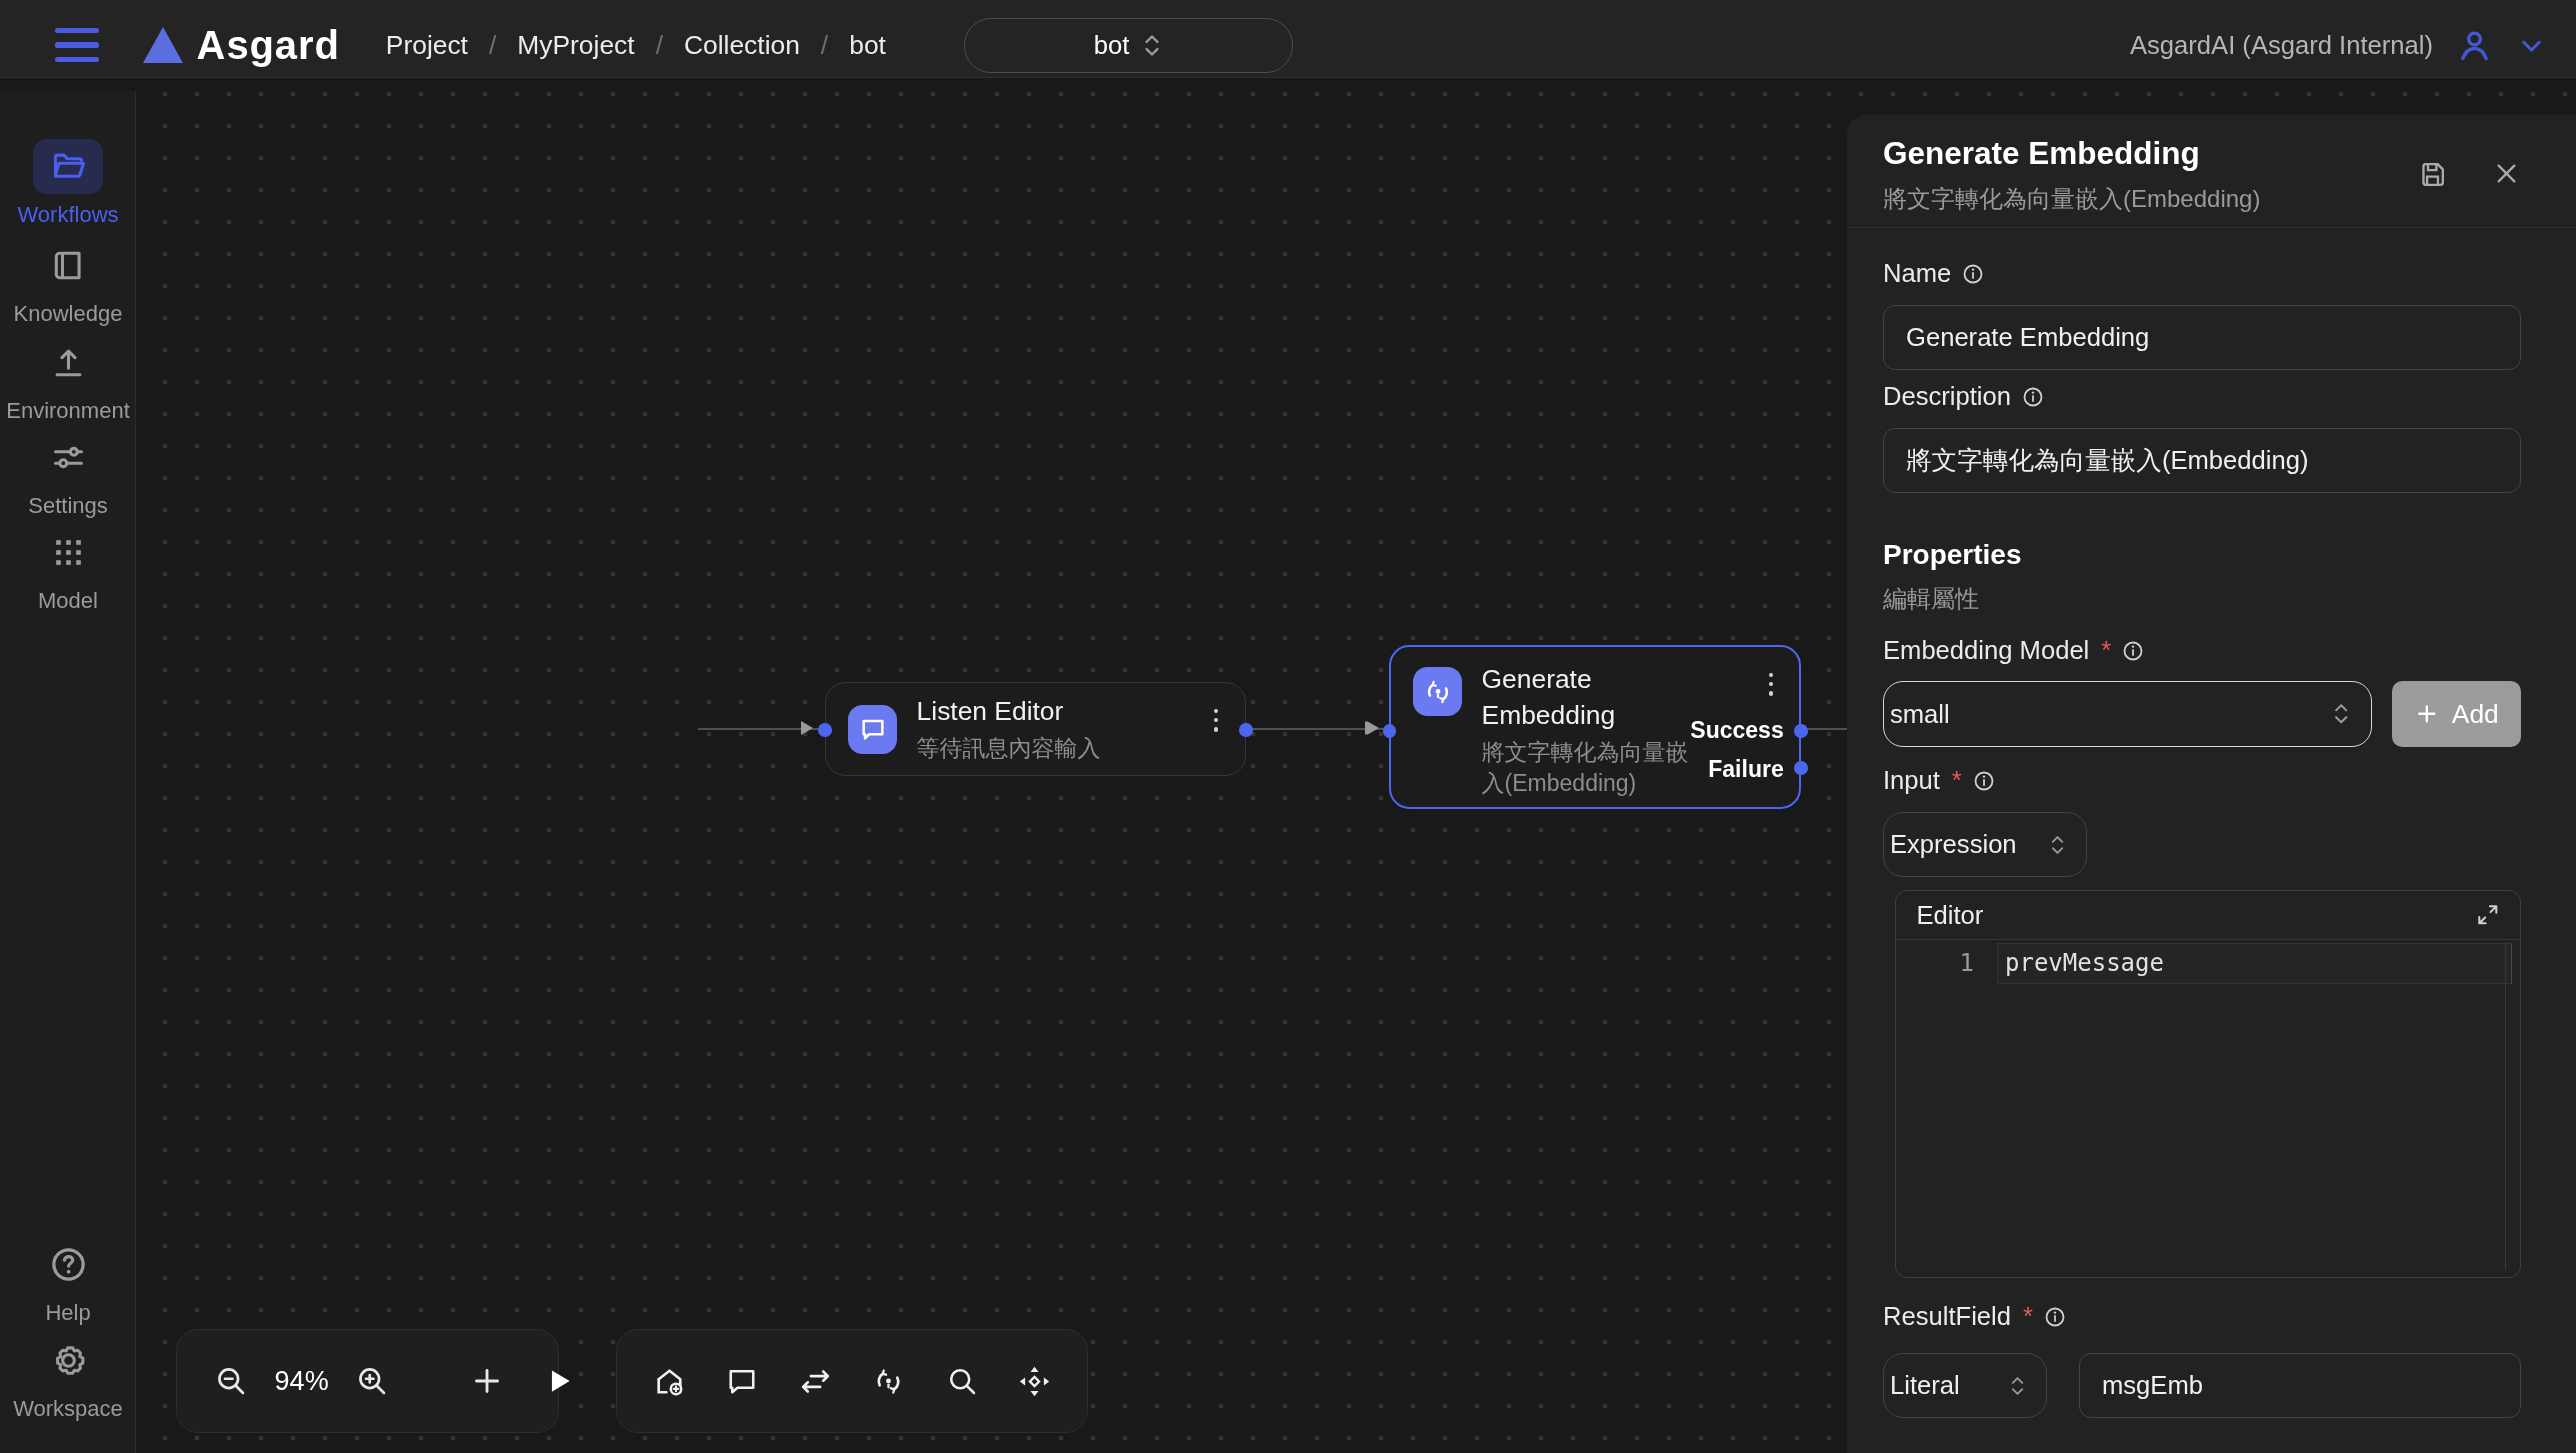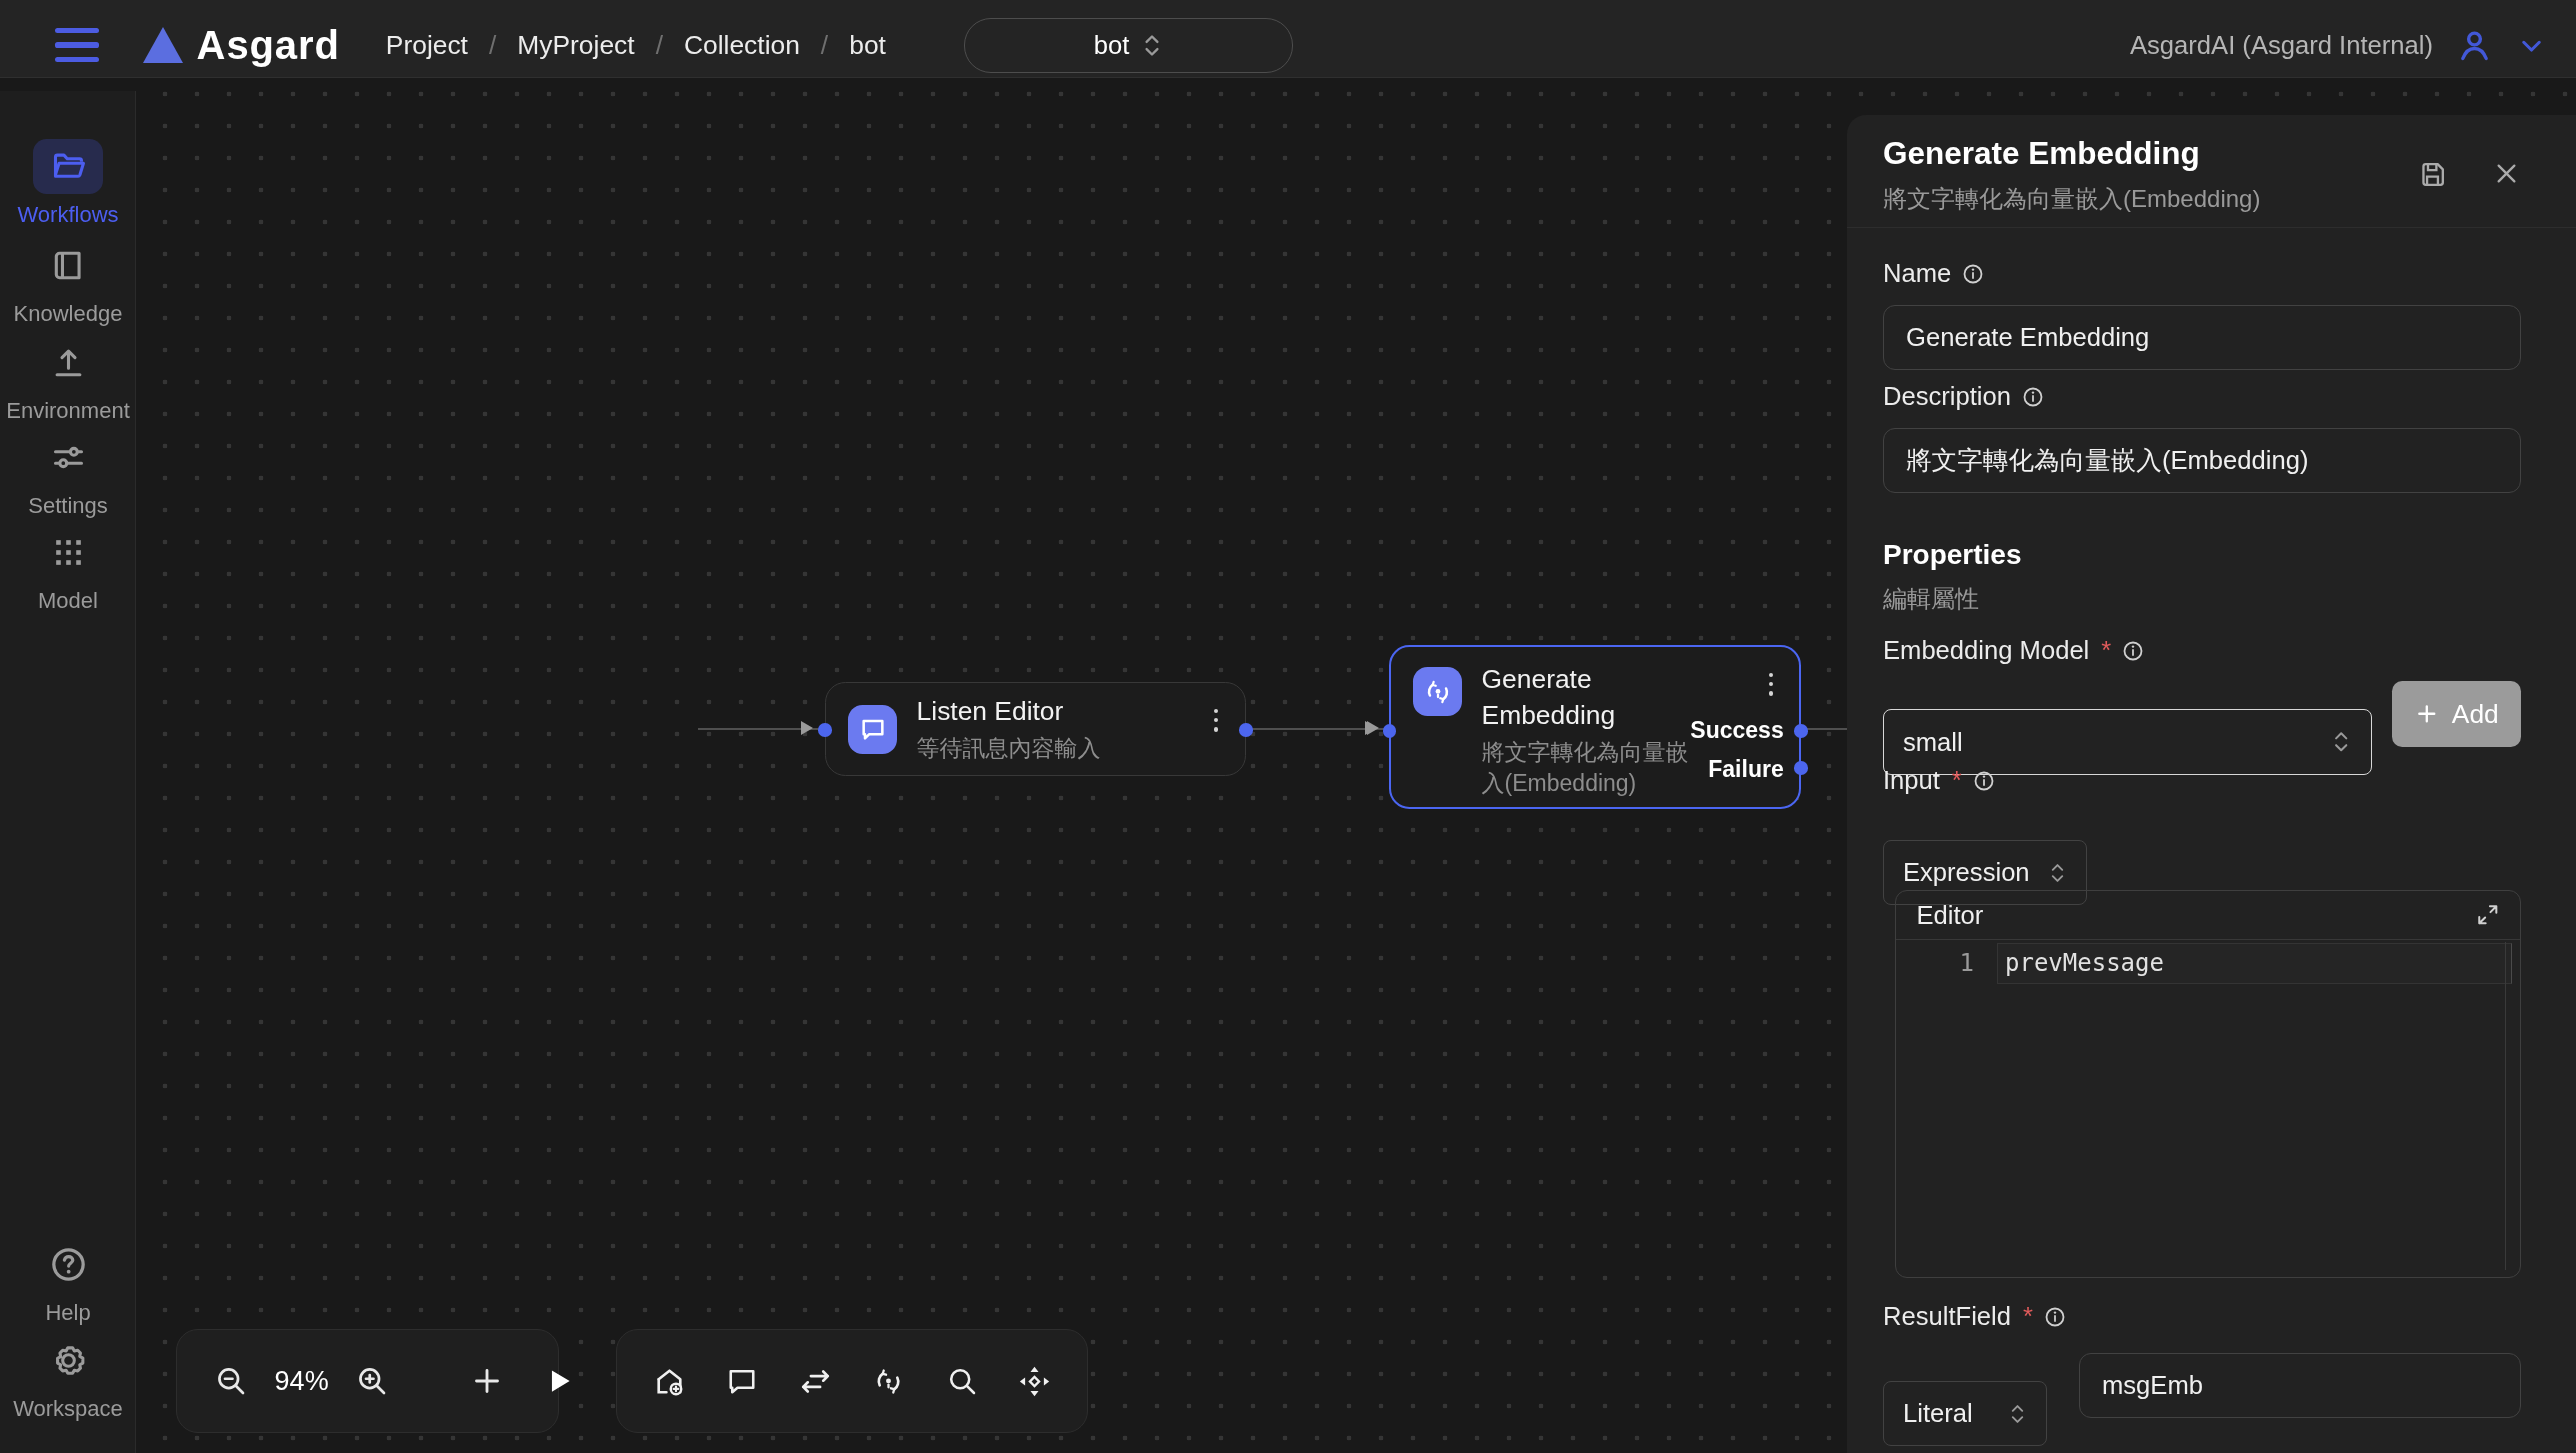--- a/index.html
+++ b/index.html
@@ -75,22 +75,22 @@
            border-top-left-radius:19px; z-index:25; }
   .p-abs { position:absolute; left:36px; right:55px; }
   .panel-title { font-size:31.5px; font-weight:bold; color:#fff; }
   .panel-sub { font-size:24px; color:#9a9a9a; margin-top:10.2px; }
   .p-hdr-icons { position:absolute; top:44px; display:flex; cursor:pointer; }
   .hdr-div { position:absolute; left:0; right:0; top:112px; height:0.9px; background:#2d2d2d; }
   .f-label { display:flex; align-items:center; gap:10.2px; font-size:25.6px; color:#ececec; }
   .req { color:#e05b5b; font-size:25.6px; margin-left:1.7px; }
   .tin { width:100%; height:65px; background:transparent; border:1.7px solid #424242; border-radius:12px;
          color:#f0f0f0; font-size:25.6px; padding:0 22px; font-family:"Liberation Sans",sans-serif; outline:none; }
-  .sel { height:65px; border:1.7px solid #424242; border-radius:8px; display:flex; align-items:center;
-         padding:0 19px 0 19px; font-size:25.6px; color:#f0f0f0; cursor:pointer; justify-content:space-between;margin-top:28px; }
+  .sel { height:65px; border:1.7px solid #424242; border-radius:20px; display:flex; align-items:center;
+         padding:0 19px 0 6px; font-size:25.6px; color:#f0f0f0; cursor:pointer; justify-content:space-between; }
   .sel.bright { border-color:#d8d8d8; height:66px; }
   .addbtn { width:129px; height:66px; background:#9b9b9b; border-radius:10.2px; display:flex; align-items:center;
             justify-content:center; gap:12px; color:#fff; font-size:26.4px; cursor:pointer; flex:0 0 auto; }
   .sec-title { font-size:28px; font-weight:bold; color:#fff; }
   .sec-sub { font-size:24px; color:#9a9a9a; }
 
   .editor { border:1.7px solid #3f3f3f; border-radius:12px; overflow:hidden;margin-left:12px; }
   .ed-head { height:49px; display:flex; align-items:center; justify-content:space-between;
              padding:0 19px 0 20.4px; border-bottom:0.9px solid #383838; }
   .ed-title { font-size:25.6px; color:#f0f0f0; }

